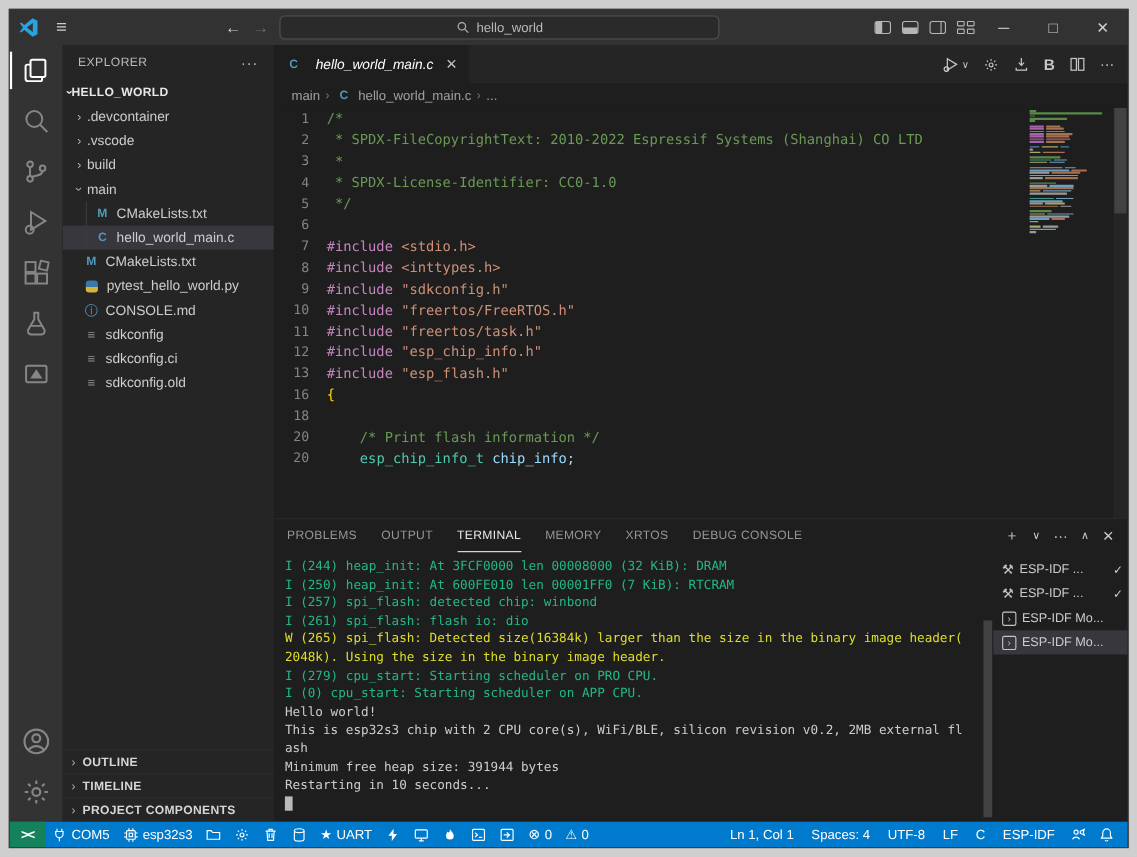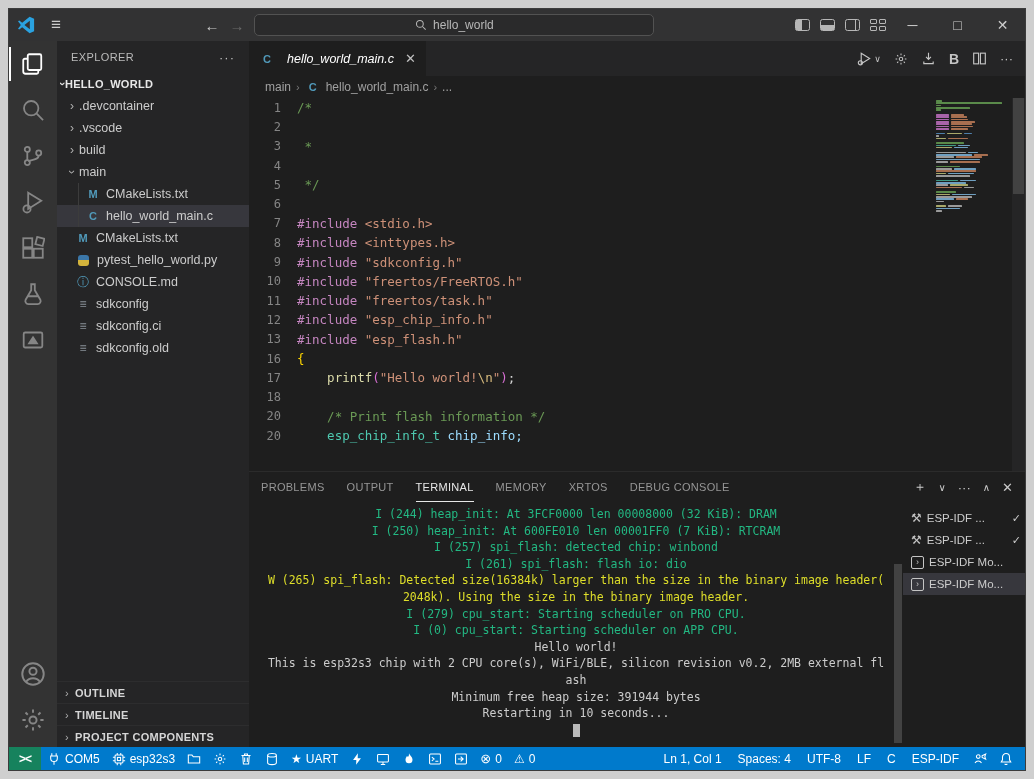--- a/index.html
+++ b/index.html
@@ -73,21 +73,21 @@
   .mm-row b{height:1.6px;display:block;border-radius:.5px;}
   .ed-scrollbar{position:absolute;top:0;right:0;width:13px;bottom:0;background:#252526;}
   .ed-thumb{position:absolute;top:0;left:1px;right:1px;height:96px;background:#424242;}
   
   .panel{flex:0 0 276px;border-top:1px solid #2b2b2b;background:#1e1e1e;display:flex;flex-direction:column;min-height:0;}
   .panel-head{height:30px;display:flex;align-items:center;padding:0 12px;flex:0 0 30px;}
   .ptab{font-size:11px;letter-spacing:.3px;color:#969696;margin-right:22px;height:30px;display:flex;align-items:center;cursor:pointer;}
   .ptab.active{color:#e7e7e7;border-bottom:1px solid #e7e7e7;}
   .panel-actions{margin-left:auto;display:flex;align-items:center;gap:12px;color:#cccccc;font-size:13px;}
   .panel-body{flex:1;display:flex;min-height:0;}
-  .terminal{flex:1;padding:4px 0 0 10px;font-family:"DejaVu Sans Mono",monospace;font-size:11.5px;line-height:16.6px;white-space:pre;overflow:hidden;text-align:center;}
+  .terminal{flex:1;padding:4px 0 0 10px;font-family:"DejaVu Sans Mono",monospace;font-size:11.5px;line-height:16.6px;white-space:pre;overflow:hidden;}
   .tl-info{color:#23b883;} .tl-warn{color:#dede2a;} .tl-plain{color:#cccccc;}
   .term-cursor{display:inline-block;width:7px;height:13px;background:#b9b9b9;vertical-align:middle;}
   .term-scroll{width:10px;position:relative;flex:0 0 10px;}
   .term-thumb{position:absolute;left:1px;right:1px;top:62px;bottom:4px;background:#424242;}
   .task-list{width:122px;flex:0 0 122px;padding-top:5px;font-size:11.5px;color:#cccccc;}
   .task-row{height:22px;display:flex;align-items:center;padding:0 4px 0 8px;gap:5px;cursor:pointer;white-space:nowrap;}
   .task-row.selected{background:#37373d;}
   .task-row .chk{margin-left:auto;color:#cccccc;font-size:11px;}
   .ti-box{width:13px;height:13px;border:1px solid #c5c5c5;border-radius:2px;font-size:9px;display:flex;align-items:center;justify-content:center;color:#c5c5c5;flex:0 0 13px;}
   .ti-tools{font-size:12px;color:#c5c5c5;}
@@ -327,34 +327,33 @@
           <span class="bc-sep">›</span>
           <span class="fi fi-blue" style="margin: 0px;">C</span>
           <span>hello_world_main.c</span>
           <span class="bc-sep">›</span>
           <span>...</span>
         </div>
 
       <div class="code-area">
         <div id="codelines">
             <div class="code-line"><span class="ln">1</span><span class="ct"><span class="seg-comment">/*</span></span></div>
-            <div class="code-line"><span class="ln">2</span></div>
+            <div class="code-line"><span class="ln">2</span><span class="ct"><span class="seg-comment"> * SPDX-FileCopyrightText: 2010-2022 Espressif Systems (Shanghai) CO LTD</span></span></div>
             <div class="code-line"><span class="ln">3</span><span class="ct"><span class="seg-comment"> *</span></span></div>
-            <div class="code-line"><span class="ln">4</span></div>
+            <div class="code-line"><span class="ln">4</span><span class="ct"><span class="seg-comment"> * SPDX-License-Identifier: CC0-1.0</span></span></div>
             <div class="code-line"><span class="ln">5</span><span class="ct"><span class="seg-comment"> */</span></span></div>
             <div class="code-line"><span class="ln">6</span><span class="ct"></span></div>
             <div class="code-line"><span class="ln">7</span><span class="ct"><span class="seg-kw">#include </span><span class="seg-str">&lt;stdio.h&gt;</span></span></div>
             <div class="code-line"><span class="ln">8</span><span class="ct"><span class="seg-kw">#include </span><span class="seg-str">&lt;inttypes.h&gt;</span></span></div>
             <div class="code-line"><span class="ln">9</span><span class="ct"><span class="seg-kw">#include </span><span class="seg-str">"sdkconfig.h"</span></span></div>
             <div class="code-line"><span class="ln">10</span><span class="ct"><span class="seg-kw">#include </span><span class="seg-str">"freertos/FreeRTOS.h"</span></span></div>
             <div class="code-line"><span class="ln">11</span><span class="ct"><span class="seg-kw">#include </span><span class="seg-str">"freertos/task.h"</span></span></div>
             <div class="code-line"><span class="ln">12</span><span class="ct"><span class="seg-kw">#include </span><span class="seg-str">"esp_chip_info.h"</span></span></div>
             <div class="code-line"><span class="ln">13</span><span class="ct"><span class="seg-kw">#include </span><span class="seg-str">"esp_flash.h"</span></span></div>
             <div class="code-line"><span class="ln">16</span><span class="ct"><span class="seg-p1">{</span></span></div>
-            <div class="code-line"><span class="ln">17</span><span class="ct"><span class="seg-pu">    </span><span class="seg-fn">printf</span><span class="seg-p2">(</span><span class="seg-str">"Hello world!</span><span class="seg-esc">\n</span><span class="seg-str">"</span><span class="seg-p2">)</span><span class="seg-pu">;</span></span></div>
             <div class="code-line"><span class="ln">18</span><span class="ct"></span></div>
             <div class="code-line"><span class="ln">20</span><span class="ct"><span class="seg-pu">    </span><span class="seg-comment">/* Print flash information */</span></span></div>
             <div class="code-line"><span class="ln">20</span><span class="ct"><span class="seg-pu">    </span><span class="seg-t">esp_chip_info_t</span><span class="seg-pu"> </span><span class="seg-v">chip_info;</span></span></div>
           </div>
         <div class="minimap" id="minimap">
             <div class="mm-row">
               <b style="width: 6px; background: rgb(90, 138, 74);"></b>
             </div>
             <div class="mm-row">
               <b style="width: 66px; background: rgb(90, 138, 74);"></b>

